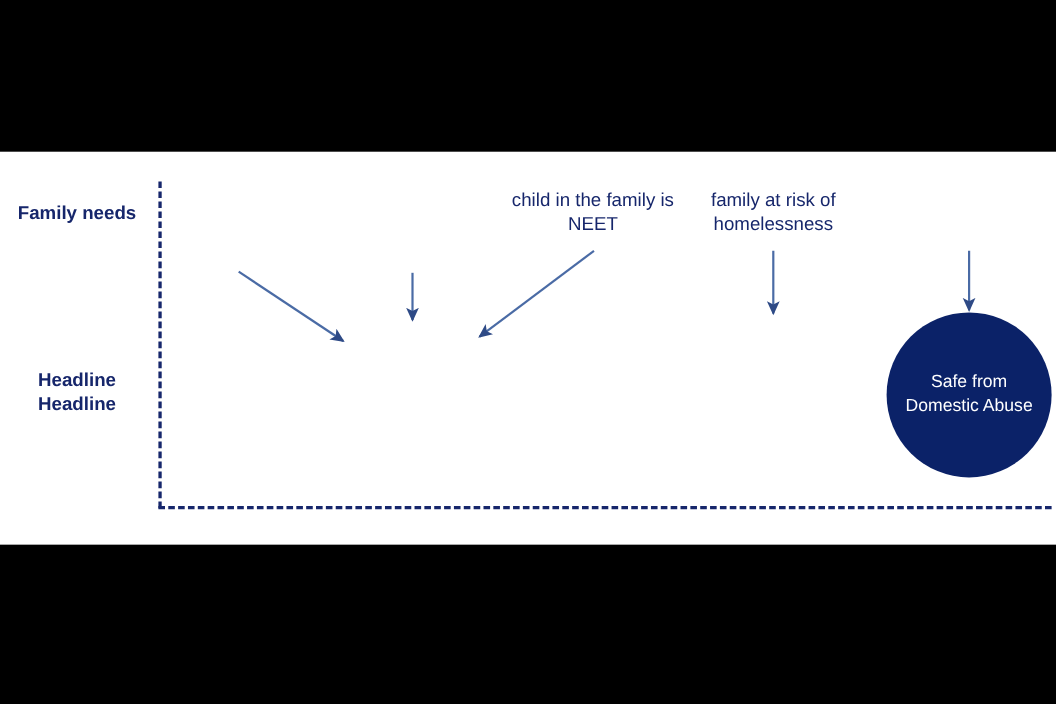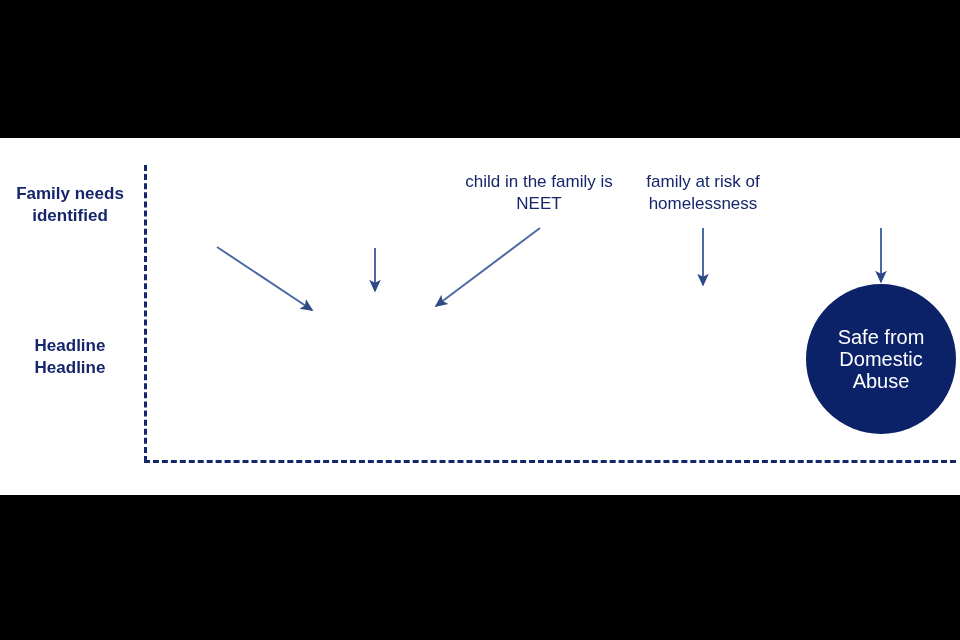--- a/index.html
+++ b/index.html
@@ -91,21 +91,21 @@
   
   .circle {
     position: absolute;
     border-radius: 50%;
     background: #0b2268;
     color: #ffffff;
     display: flex;
     align-items: center;
     justify-content: flex-end;
     text-align: center;
-    font-size: 20px;
+    font-size: 16px;
     line-height: 22px;
   }
   #circle-0 { left: 300px; top: 156px; width: 150px; height: 150px; }
   #circle-1 { left: 628px; top: 149px; width: 150px; height: 150px; }
   #circle-2 { left: 806px; top: 146px; width: 150px; height: 150px; }
   .circle-label { padding: 0 14px; }
 
   
   #arrows {
     position: absolute;
@@ -124,21 +124,20 @@
   <div class="bar" id="bar-top"></div>
   <div class="bar" id="bar-bottom"></div>
 
   <div id="band">
 
     <div class="dash-v"></div>
     <div class="dash-h"></div>
 
     <div class="row-label" id="label-needs">
       <div>Family needs</div>
-      <div>identified</div>
     </div>
     <div class="row-label" id="label-outcome">
       <div>Headline</div>
       <div>Headline</div>
     </div>
 
     <div class="need" id="need-2">child in the family is NEET</div>
     <div class="need" id="need-3">family at risk of homelessness</div>
 
     <svg id="arrows" viewBox="0 0 960 357">

